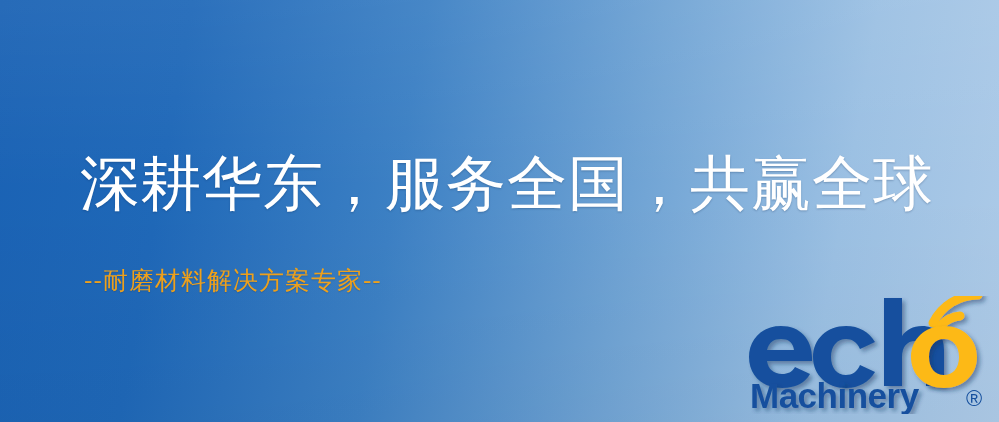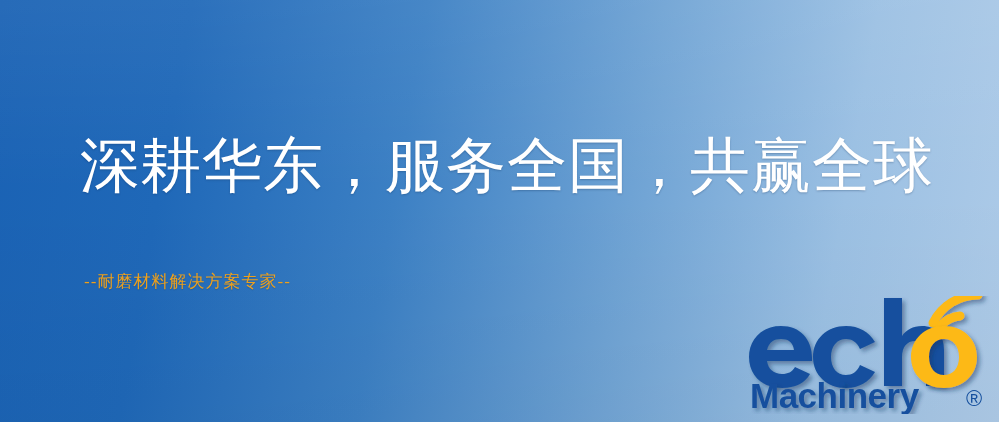--- a/index.html
+++ b/index.html
@@ -30,36 +30,36 @@
     background: linear-gradient(180deg,
       rgba(255,255,255,0.06) 0%,
       rgba(255,255,255,0.00) 45%,
       rgba(0,0,0,0.03) 100%);
     pointer-events: none;
   }
 
   .headline {
     position: absolute;
     left: 80px;
-    top: 134px;
-    font-family: Liberation Mono, monospace;
+    top: 148px;
+    font-family: Liberation Sans, sans-serif;
     font-size: 60px;
     line-height: 72px;
     letter-spacing: 1px;
     color: #ffffff;
     white-space: nowrap;
     text-shadow: 0 1px 2px rgba(10,40,80,0.28);
   }
 
   .subtitle {
     position: absolute;
     left: 84px;
     top: 264px;
     font-family: "DejaVu Serif", "Liberation Serif", serif;
-    font-size: 17px;
+    font-size: 25px;
     line-height: 34px;
     letter-spacing: 1px;
     color: #eda01c;
     white-space: nowrap;
     text-shadow: 0 1px 1px rgba(10,40,80,0.20);
   }
 
   
   #logo {
     position: absolute;

